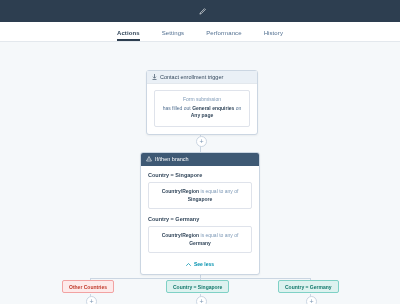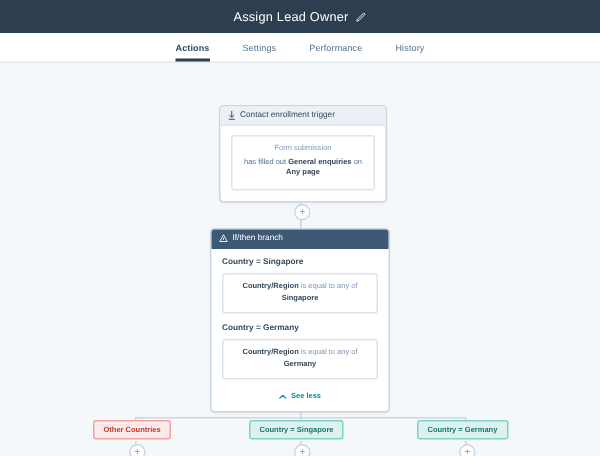--- a/index.html
+++ b/index.html
@@ -203,21 +203,20 @@
   .icon-sq {
     display: inline-flex;
     align-items: center;
     justify-content: center;
   }
 </style>
 </head>
 <body>
 
 <div class="topbar">
-  <span class="topbar-title">Assign Lead Owner</span>
   <span class="pencil-icon">
     <svg width="7" height="7" viewBox="0 0 16 16">
       <path d="M12.5 1.5l2 2L5 13l-3 1 1-3 9.5-9.5z" fill="none" stroke="#ffffff" stroke-width="1.4" stroke-linejoin="round"></path>
     </svg>
   </span>
 </div>
 
 <div class="tabbar">
   <div class="tab active">Actions</div>
   <div class="tab">Settings</div>

